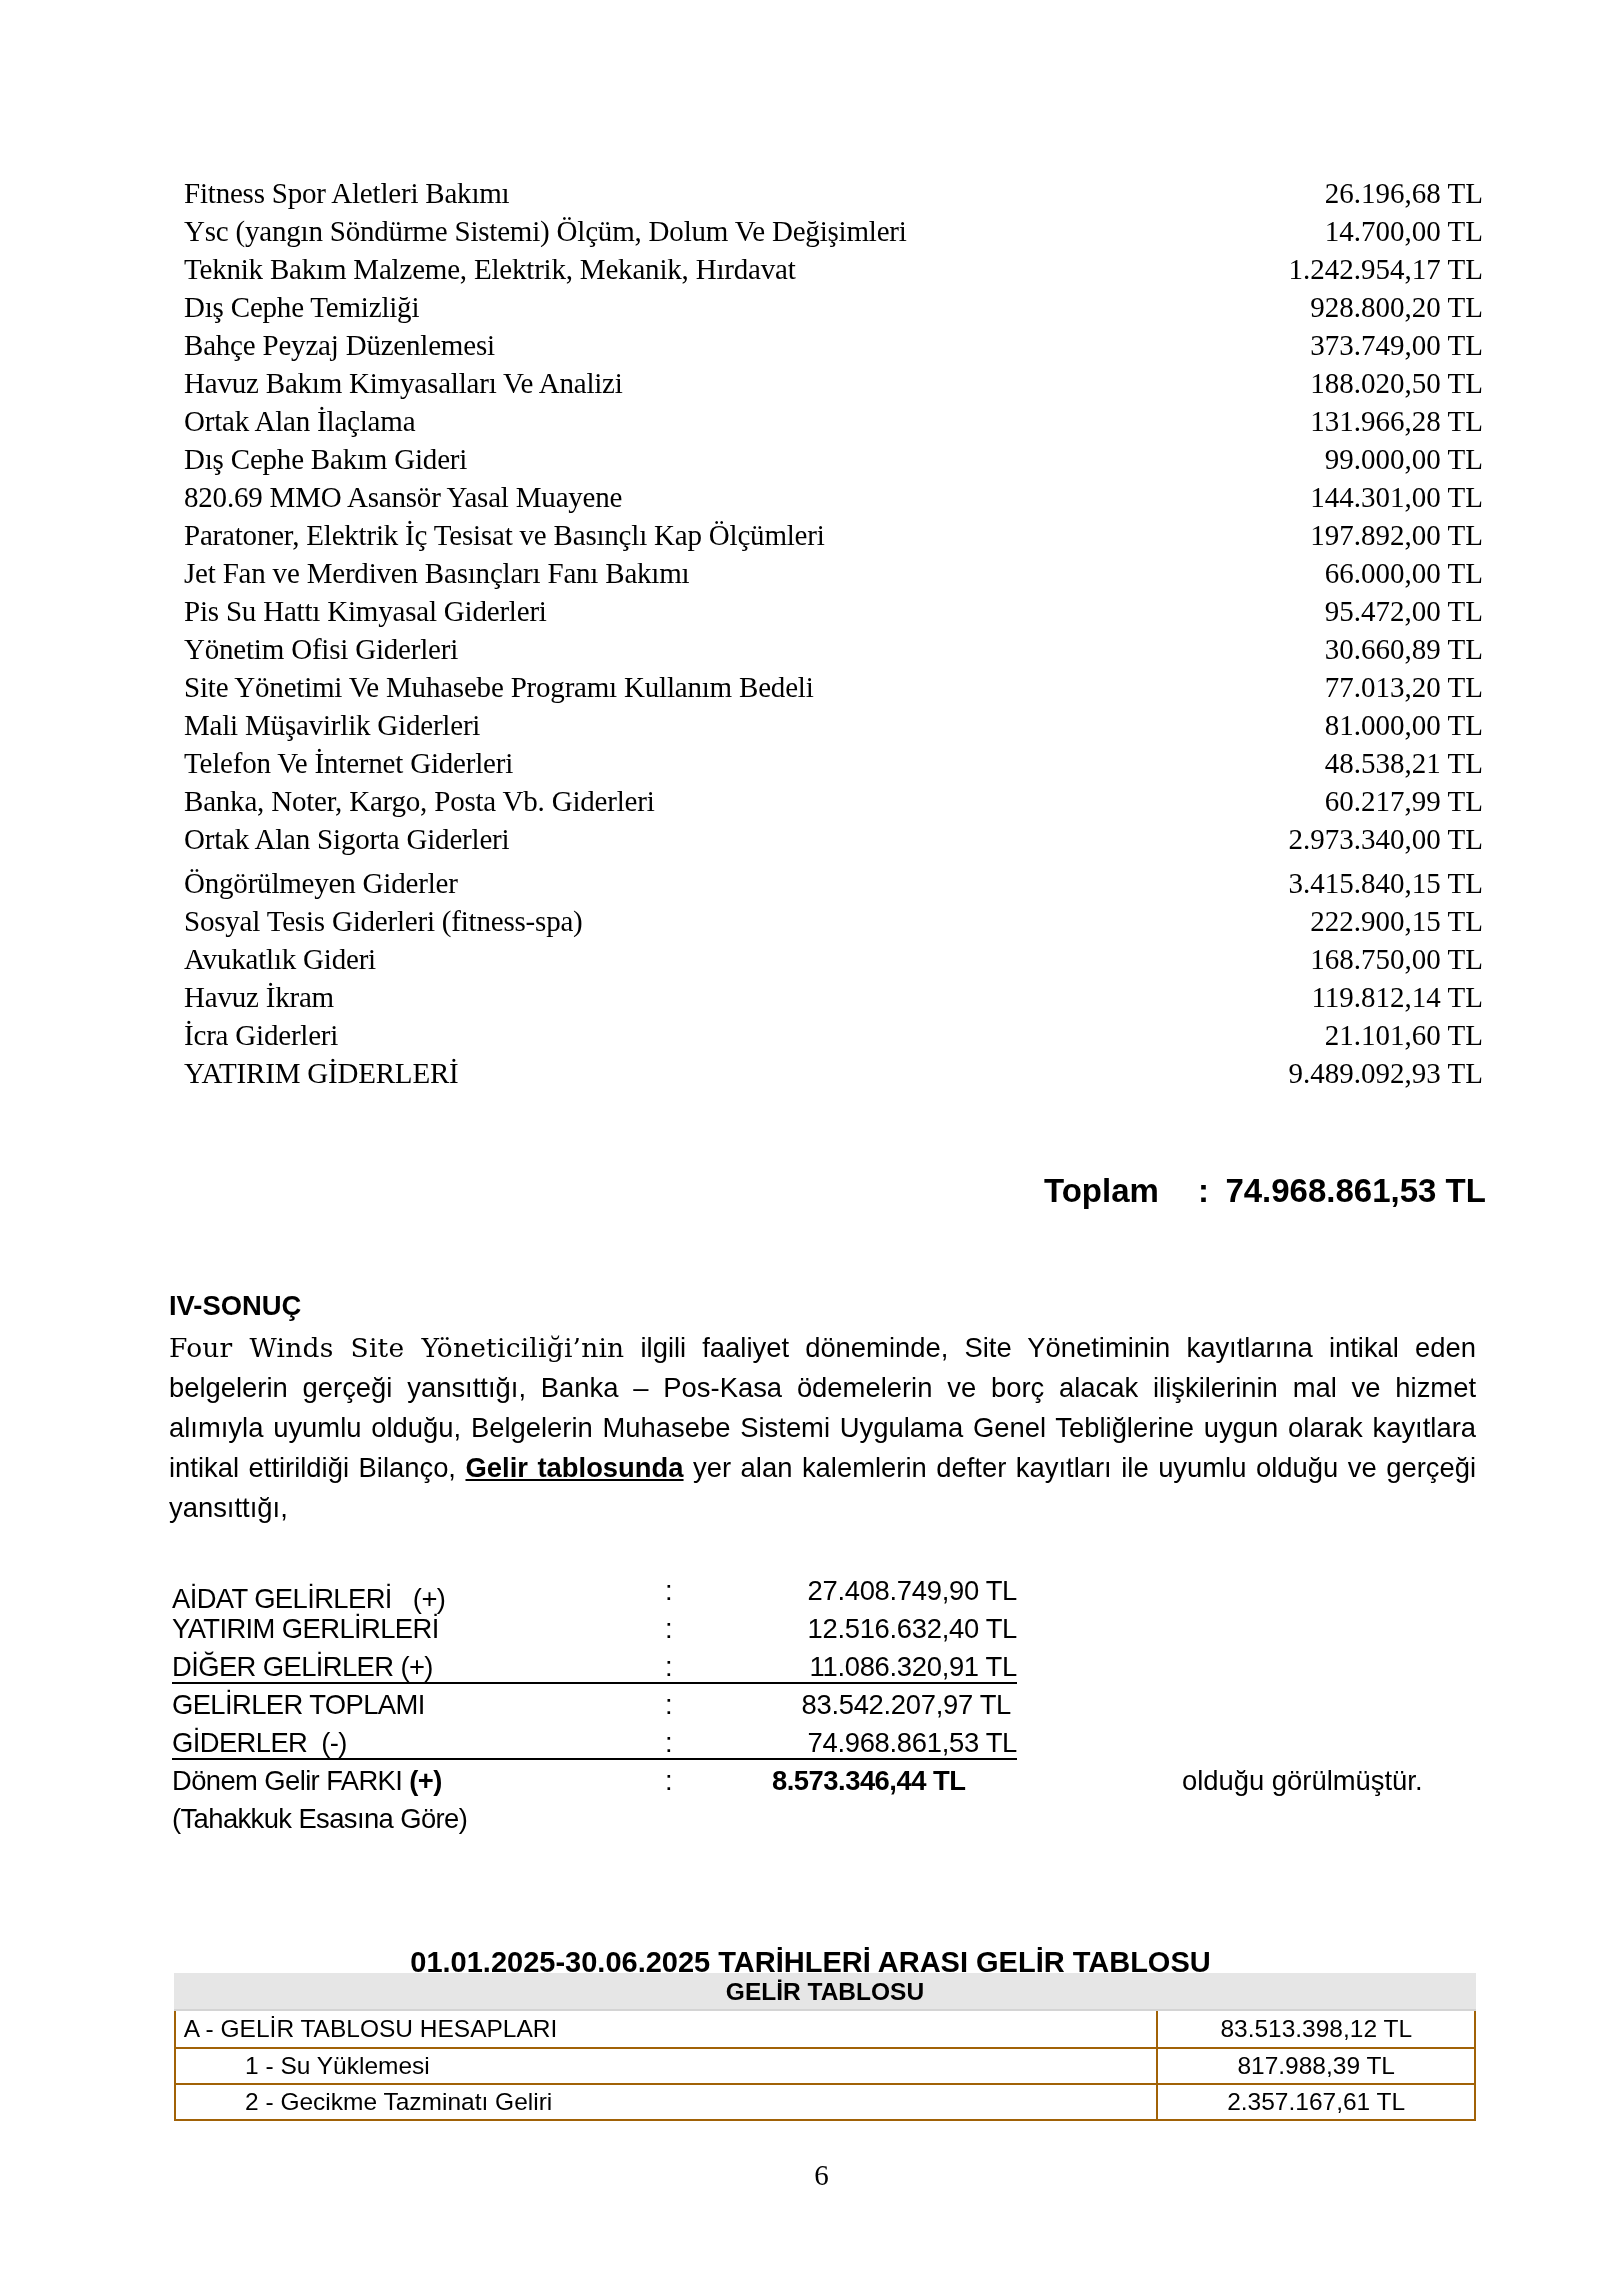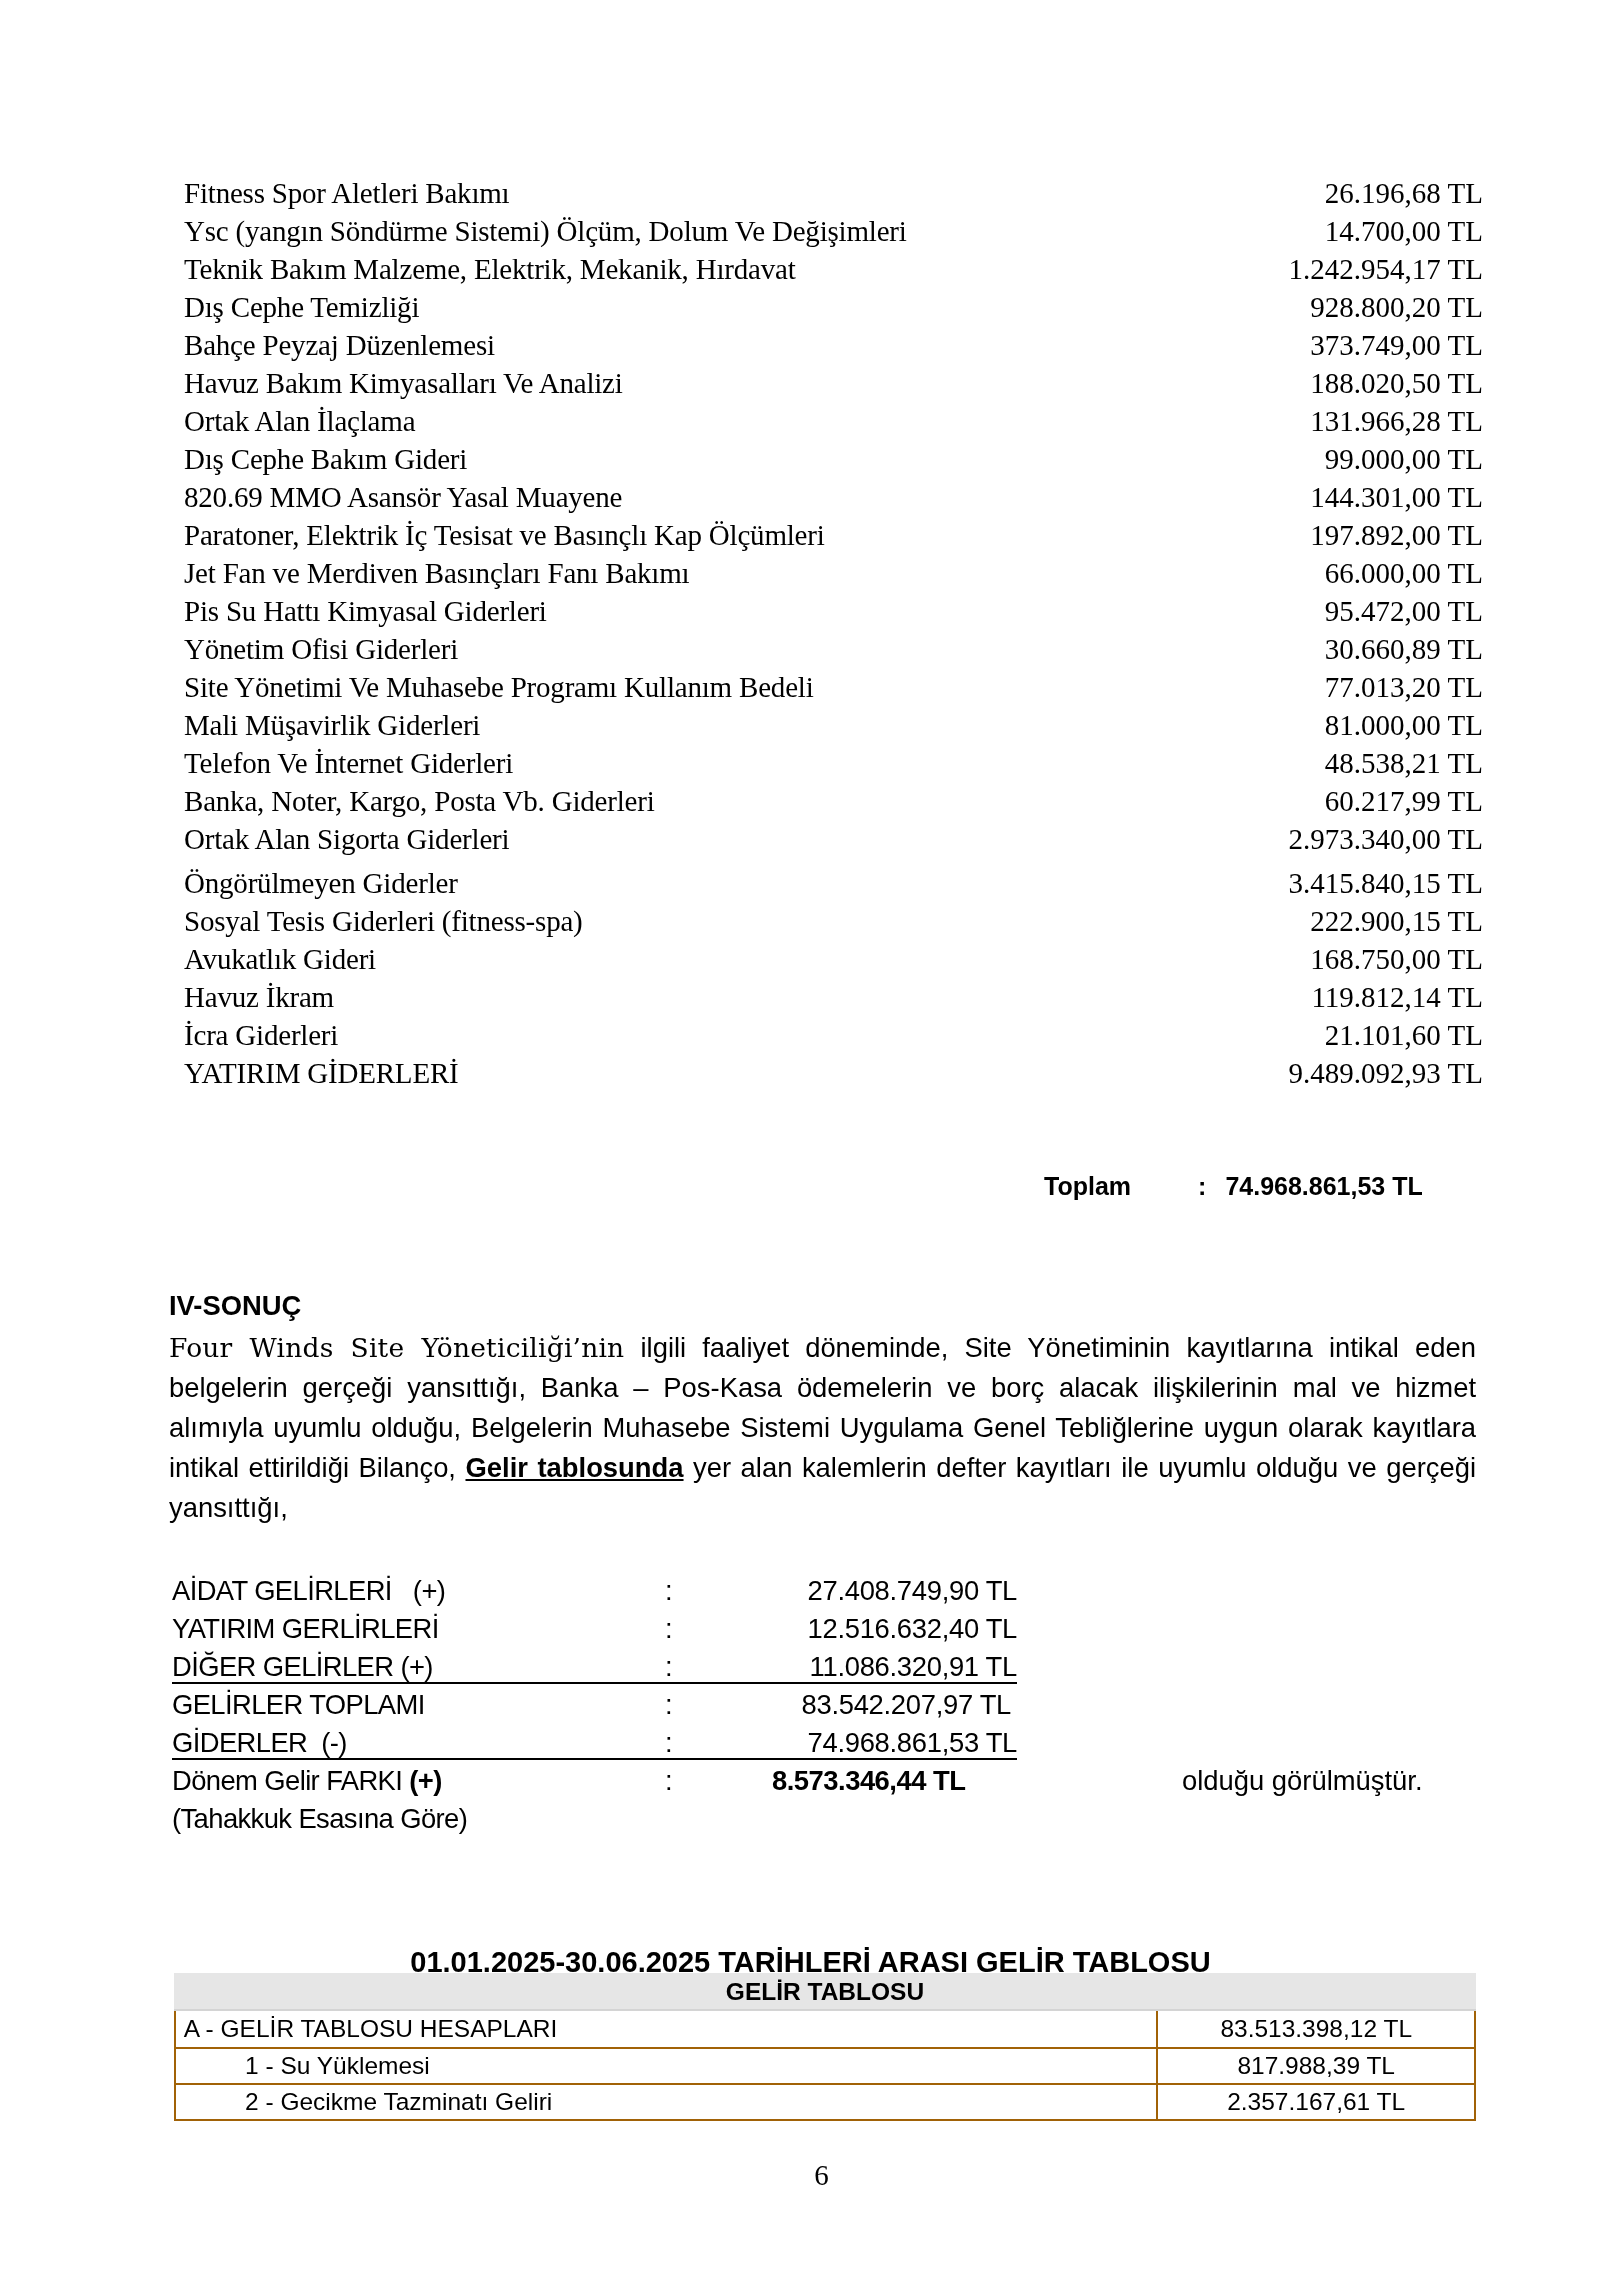--- a/index.html
+++ b/index.html
@@ -7,21 +7,21 @@
   .page { position: absolute; left: 0; top: 0; width: 1621px; height: 2164px; background: #fff; }
 
   
   .exp-list { position: absolute; left: 184px; top: 174px; width: 1299px; font-family: "Liberation Serif", "DejaVu Serif", serif; font-size: 29px; }
   .exp-row { display: flex; justify-content: space-between; align-items: baseline; height: 38px; line-height: 38px; white-space: nowrap; }
   .exp-row.gap-before { margin-top: 5.9px; }
   .exp-label { letter-spacing: -0.2px; }
   .exp-amount { text-align: right; }
 
   
-  .total-line { position: absolute; top: 1172px; left: 1044px; font-family: "Liberation Sans", "DejaVu Sans", sans-serif; font-weight: bold; font-size: 25px; white-space: nowrap; }
+  .total-line { position: absolute; top: 1172px; left: 1044px; font-family: "Liberation Sans", "DejaVu Sans", sans-serif; font-weight: bold; font-size: 33px; white-space: nowrap; }
   .total-line .t-label { display: inline-block; width: 154px; }
   .total-line .t-colon { display: inline-block; width: 27.4px; }
 
   
   .section-title { position: absolute; left: 169px; top: 1290px; font-family: "Liberation Sans", "DejaVu Sans", sans-serif; font-weight: bold; font-size: 27.4px; }
   .conclusion { position: absolute; left: 169px; top: 1328px; width: 1307px; font-family: "Liberation Sans", "DejaVu Sans", sans-serif; font-size: 27.4px; line-height: 40px; text-align: justify; }
   .conclusion .first-run { font-family: "DejaVu Serif", "Liberation Serif", serif; font-size: 26.5px; letter-spacing: 0.2px; }
   .conclusion .u-bold { font-weight: bold; text-decoration: underline; }
 
   
@@ -152,21 +152,21 @@
 
   <div class="total-line">
     <span class="t-label">Toplam</span><span class="t-colon">:</span><span class="t-value">74.968.861,53 TL</span>
   </div>
 
   <div class="section-title">IV-SONUÇ</div>
   <div class="conclusion"><span class="first-run">Four Winds Site Yöneticiliği’nin</span><span> ilgili faaliyet döneminde, Site Yönetiminin kayıtlarına intikal eden belgelerin gerçeği yansıttığı, Banka – Pos-Kasa ödemelerin ve borç alacak ilişkilerinin mal ve hizmet alımıyla uyumlu olduğu, Belgelerin Muhasebe Sistemi Uygulama Genel Tebliğlerine uygun olarak kayıtlara intikal ettirildiği Bilanço, </span><span class="u-bold">Gelir tablosunda</span><span> yer alan kalemlerin defter kayıtları ile uyumlu olduğu ve gerçeği yansıttığı,</span></div>
 
   <div class="summary">
     <div class="sum-row">
-      <span class="sum-label" style="white-space:pre;">AİDAT GELİRLERİ   (+)</span>
+      <span class="sum-label" style="white-space:pre;margin-top:8px;">AİDAT GELİRLERİ   (+)</span>
       <span class="sum-colon">:</span>
       <span class="sum-value">27.408.749,90 TL</span>
     </div>
     <div class="sum-row">
       <span class="sum-label">YATIRIM GERLİRLERİ</span>
       <span class="sum-colon">:</span>
       <span class="sum-value">12.516.632,40 TL</span>
     </div>
     <div class="sum-row underlined">
       <span class="sum-label">DİĞER GELİRLER (+)</span>

